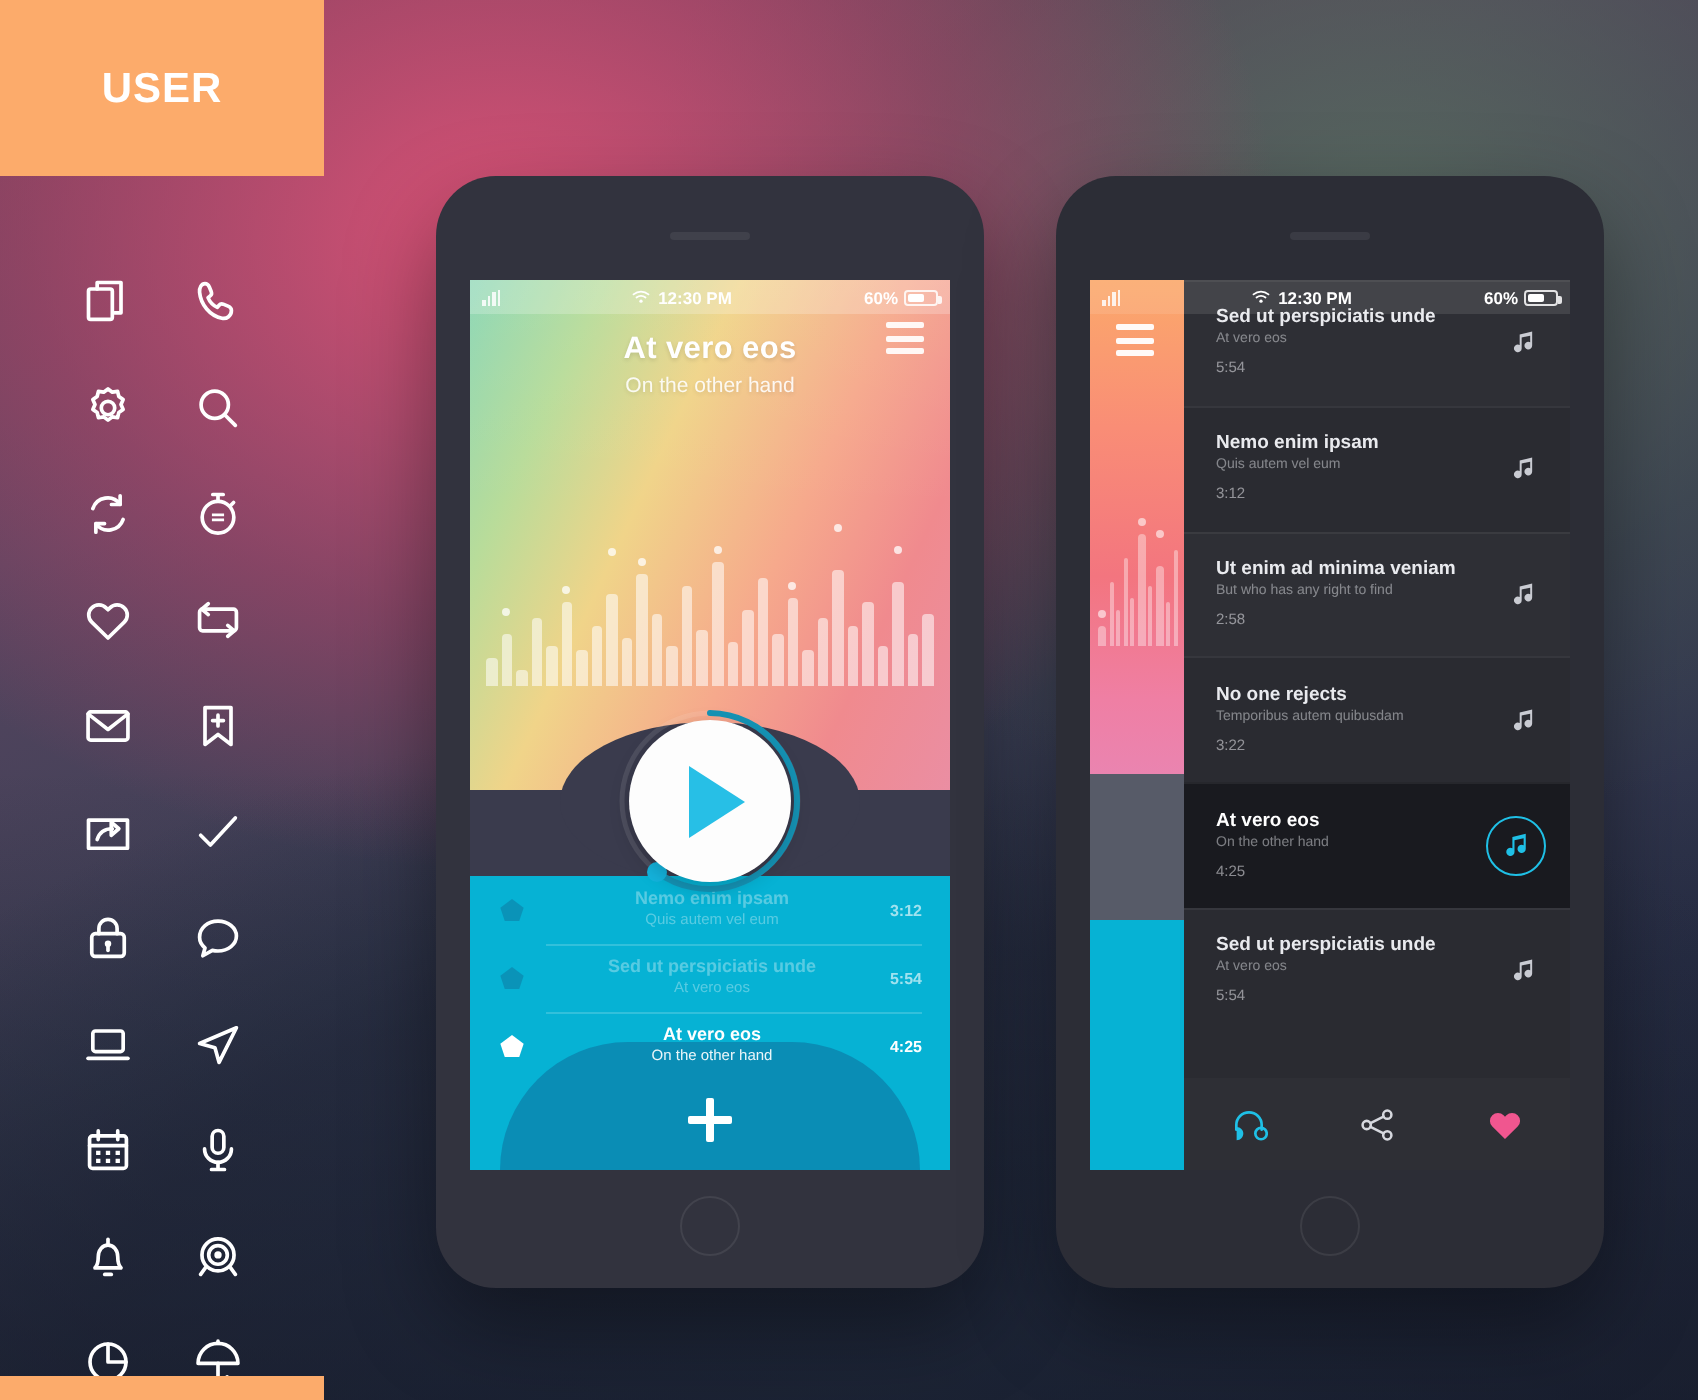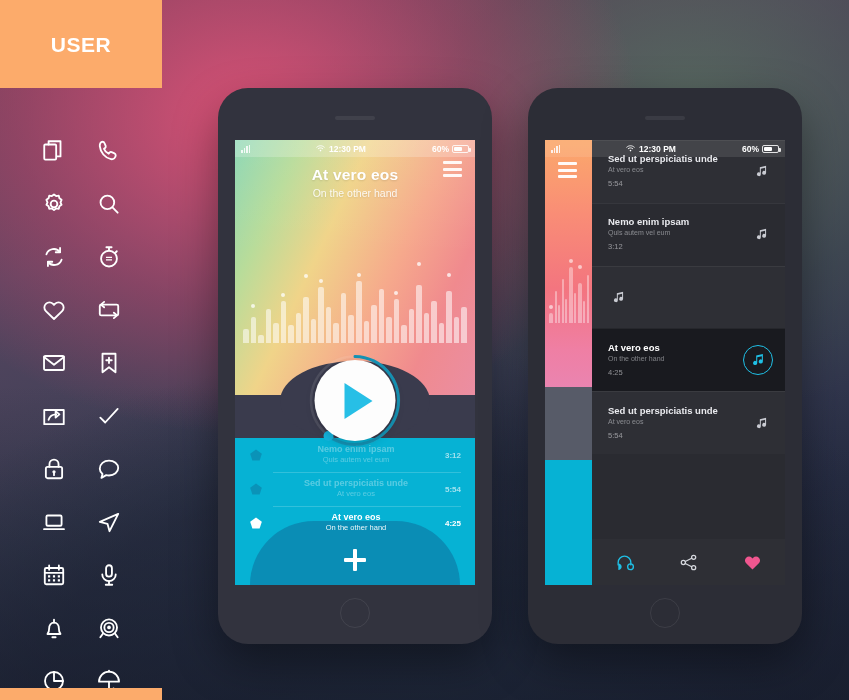--- a/index.html
+++ b/index.html
@@ -747,20 +747,38 @@
             <div class="ld">3:12</div>
           </span>
           <span class="lnote">
             <svg viewBox="0 0 24 24">
               <path class="fl" d="M19 3v12.1a3.3 3.3 0 1 1-1.7-2.9V6.6L10 8.2v9.3a3.3 3.3 0 1 1-1.7-2.9V5.5z"></path>
             </svg>
           </span>
         </div>
         <div class="lrow">
           <span class="lsep"></span>
+          <span class="linfo">
+            <div class="lt">Ut enim ad minima veniam</div>
+            <div class="ls">But who has any right to find</div>
+            <div class="ld">2:58</div>
+          </span>
+          <span class="lnote">
+            <svg viewBox="0 0 24 24">
+              <path class="fl" d="M19 3v12.1a3.3 3.3 0 1 1-1.7-2.9V6.6L10 8.2v9.3a3.3 3.3 0 1 1-1.7-2.9V5.5z"></path>
+            </svg>
+          </span>
+        </div>
+        <div class="lrow">
+          <span class="lsep"></span>
+          <span class="linfo">
+            <div class="lt">No one rejects</div>
+            <div class="ls">Temporibus autem quibusdam</div>
+            <div class="ld">3:22</div>
+          </span>
           <span class="lnote">
             <svg viewBox="0 0 24 24">
               <path class="fl" d="M19 3v12.1a3.3 3.3 0 1 1-1.7-2.9V6.6L10 8.2v9.3a3.3 3.3 0 1 1-1.7-2.9V5.5z"></path>
             </svg>
           </span>
         </div>
         <div class="lrow active">
           <span class="lsep"></span>
           <span class="linfo">
             <div class="lt">At vero eos</div>

